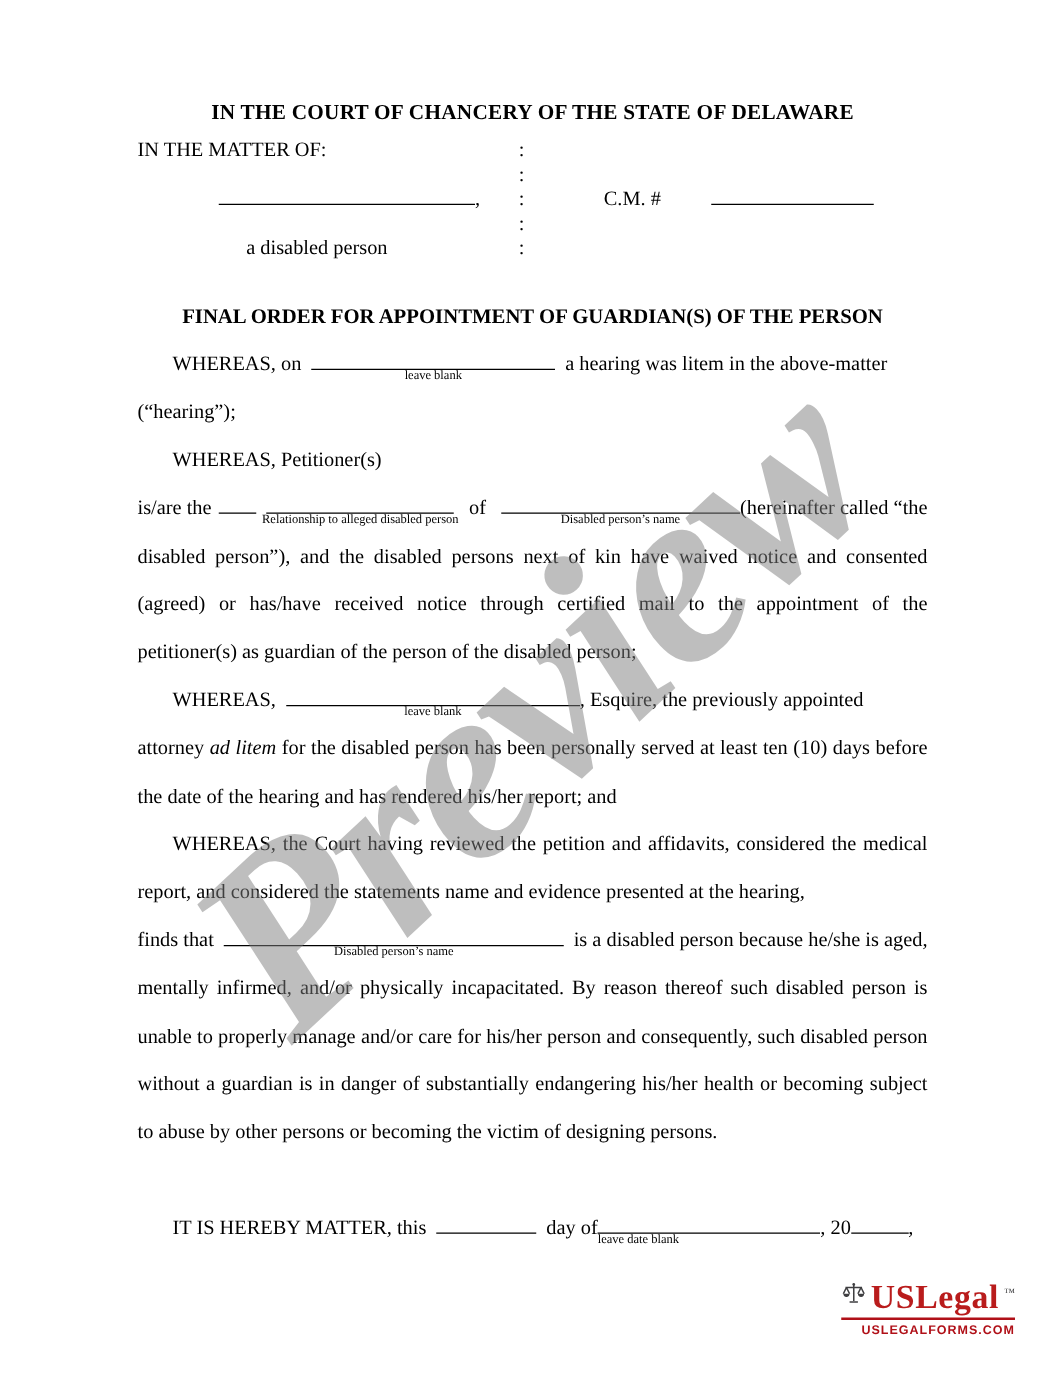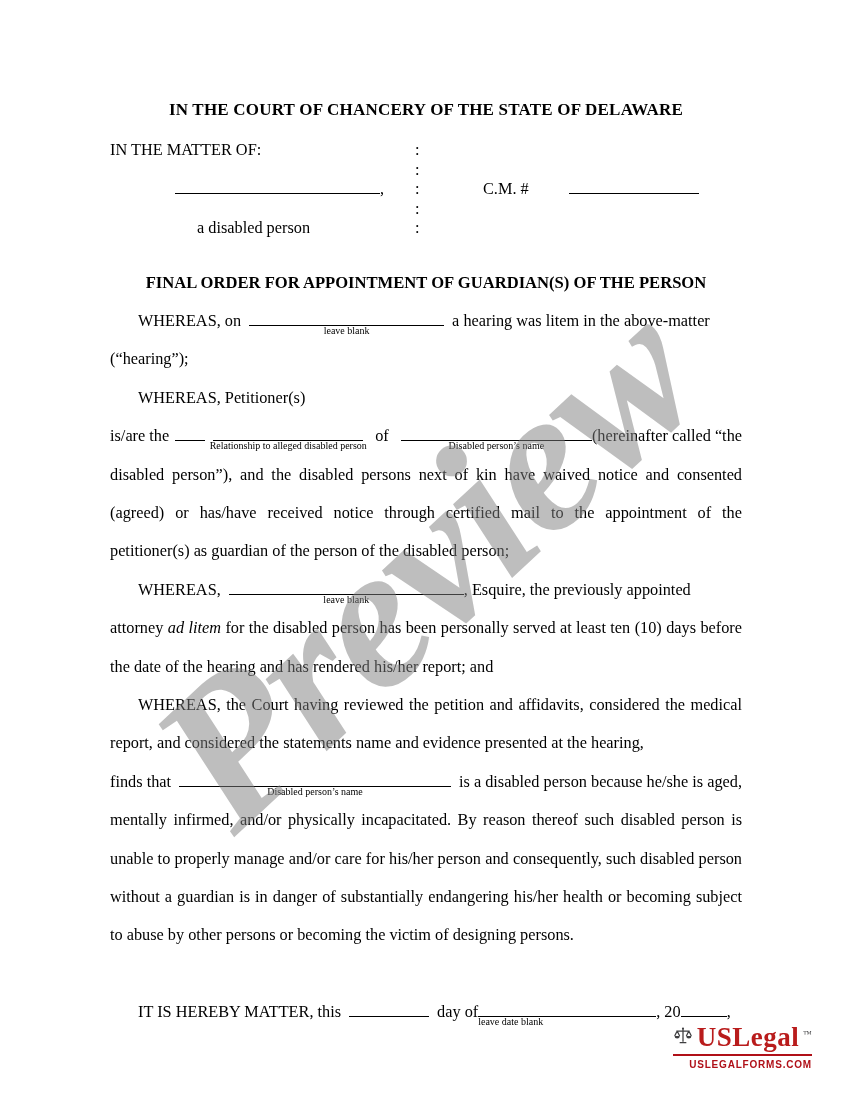--- a/index.html
+++ b/index.html
@@ -2,24 +2,24 @@
 <html><head>
 <meta charset="utf-8">
 <style>
   html,body { margin:0; padding:0; background:#ffffff; }
   .page {
     position:relative; width:850px; height:1100px; background:#fff;
     overflow:hidden; font-family:"Liberation Serif", serif; color:#000;
   }
   .content { position:absolute; left:110px; top:0; width:632px; font-size:16.3px; }
 
-  .court-title { margin:0; padding-top:100px; text-align:center;
+  .court-title { margin:0; padding-top:80px; text-align:center;
     font-size:17px; font-weight:bold; letter-spacing:0.2px; }
 
-  .caption-block { margin-top:20px; }
+  .caption-block { margin-top:10px; }
   .cap-row { display:flex; height:19.5px; line-height:19.5px; }
   .cap-left { width:305px; position:relative; }
   .cap-colon { width:22px; }
   .cap-right { flex:1; }
   .case-name-blank { display:inline-block; width:205px; margin-left:65px;
     border-bottom:1.4px solid #000; height:14px; }
   .cm-label { margin-left:46px; }
   .cm-blank { display:inline-block; width:130px; margin-left:40px;
     border-bottom:1.4px solid #000; height:14px; }
   .party-desc { margin-left:87px; }

